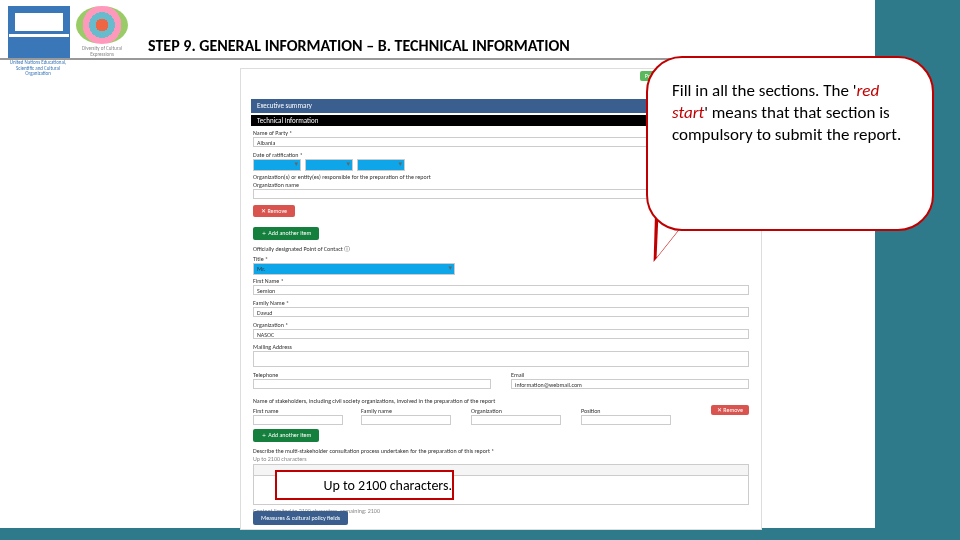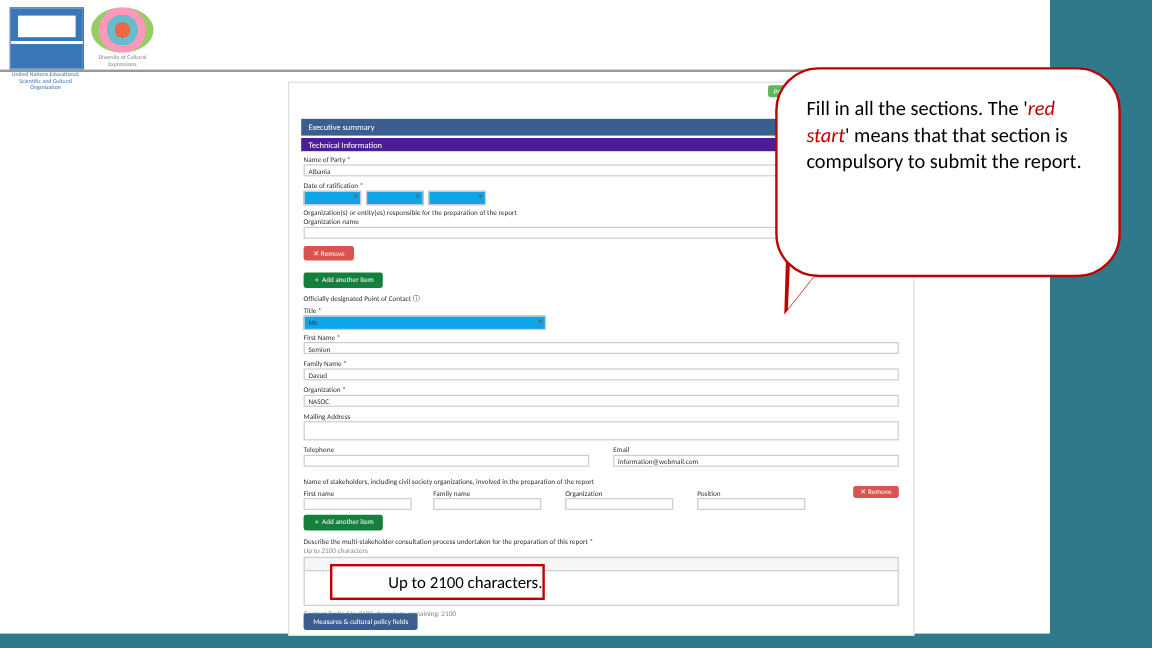--- a/index.html
+++ b/index.html
@@ -13,21 +13,21 @@
 .logo-div{width:52px;height:38px;border-radius:50%;background:radial-gradient(circle,#e64 0 20%,#6bc 20% 40%,#f9b 40% 60%,#9c6 60% 100%)}
 .logo-div-text{font-size:5px;color:#888;line-height:1.1;display:block;margin-top:2px;text-align:center;width:52px}
 .title{position:absolute;top:36px;left:148px;font-size:16px;font-weight:bold;color:#000}
 .title-underline{position:absolute;top:58px;left:0;right:270px;height:2px;background:#999}
 .screenshot{position:absolute;top:68px;left:240px;width:520px;height:460px;background:#fff;border:1px solid #ddd;font-size:7px;color:#333}
 .sc-top{position:absolute;top:2px;right:6px;display:flex;gap:2px}
 .sc-btn{padding:1px 5px;color:#fff;font-size:6px;border-radius:2px}
 .sc-btn.b1{background:#5cb85c}.sc-btn.b2{background:#5bc0de}.sc-btn.b3{background:#f0ad4e}.sc-btn.b4{background:#d9534f}
 .sc-heading{position:absolute;top:14px;left:0;right:0;text-align:center;color:#2f7a8a;font-size:11px}
 .sc-bar{position:absolute;left:10px;right:10px;height:14px;background:#3a5f8f;color:#fff;padding:2px 6px;font-size:7px;box-sizing:border-box}
-.sc-sub{position:absolute;left:10px;right:4px;height:11px;background:#4c1d95;color:#fff;padding:1px 6px;font-size:7px;box-sizing:border-box}
+.sc-sub{position:absolute;left:10px;right:4px;height:11px;background:#000000;color:#fff;padding:1px 6px;font-size:7px;box-sizing:border-box}
 .sc-lbl{position:absolute;left:12px;font-size:6px;color:#333}
 .sc-in{position:absolute;left:12px;right:12px;height:10px;border:1px solid #ccc;background:#fff;box-sizing:border-box}
 .sc-sel{position:absolute;left:12px;width:46px;height:10px;border:1px solid #ccc;background:#0ea5e9}
 .sc-sel::after{content:"▾";position:absolute;right:2px;top:-1px;font-size:7px;color:#666}
 .sc-rem{position:absolute;left:12px;background:#d9534f;color:#fff;padding:2px 8px;font-size:6px;border-radius:2px}
 .sc-add{position:absolute;left:12px;background:#15803d;color:#fff;padding:2px 8px;font-size:6px;border-radius:2px}
 .sc-tool{position:absolute;left:12px;right:12px;height:11px;border:1px solid #ccc;background:#f5f5f5}
 .sc-area{position:absolute;left:12px;right:12px;height:28px;border:1px solid #ccc;background:#fff}
 .sc-rem2{position:absolute;right:12px;background:#d9534f;color:#fff;padding:1px 6px;font-size:6px;border-radius:2px}
 .sc-bot{position:absolute;left:12px;bottom:4px;background:#3a5f8f;color:#fff;padding:3px 8px;font-size:6px;border-radius:2px}
@@ -48,20 +48,21 @@
     <div>
       <div class="logo-unesco"></div>
       <span class="logo-text">United Nations Educational, Scientific and Cultural Organization</span>
     </div>
     <div>
       <div class="logo-div"></div>
       <span class="logo-div-text">Diversity of Cultural Expressions</span>
     </div>
   </div>
 
+  <div class="title">STEP 9.  GENERAL INFORMATION – B. TECHNICAL INFORMATION</div>
   <div class="title-underline"></div>
 
   <div class="screenshot">
     <div class="sc-top">
       <span class="sc-btn b1">Print</span>
       <span class="sc-btn b2">Export PDF</span>
       <span class="sc-btn b3">Preview</span>
       <span class="sc-btn b4">Help</span>
     </div>
     <div class="sc-bar" style="top:30px">Executive summary</div>

